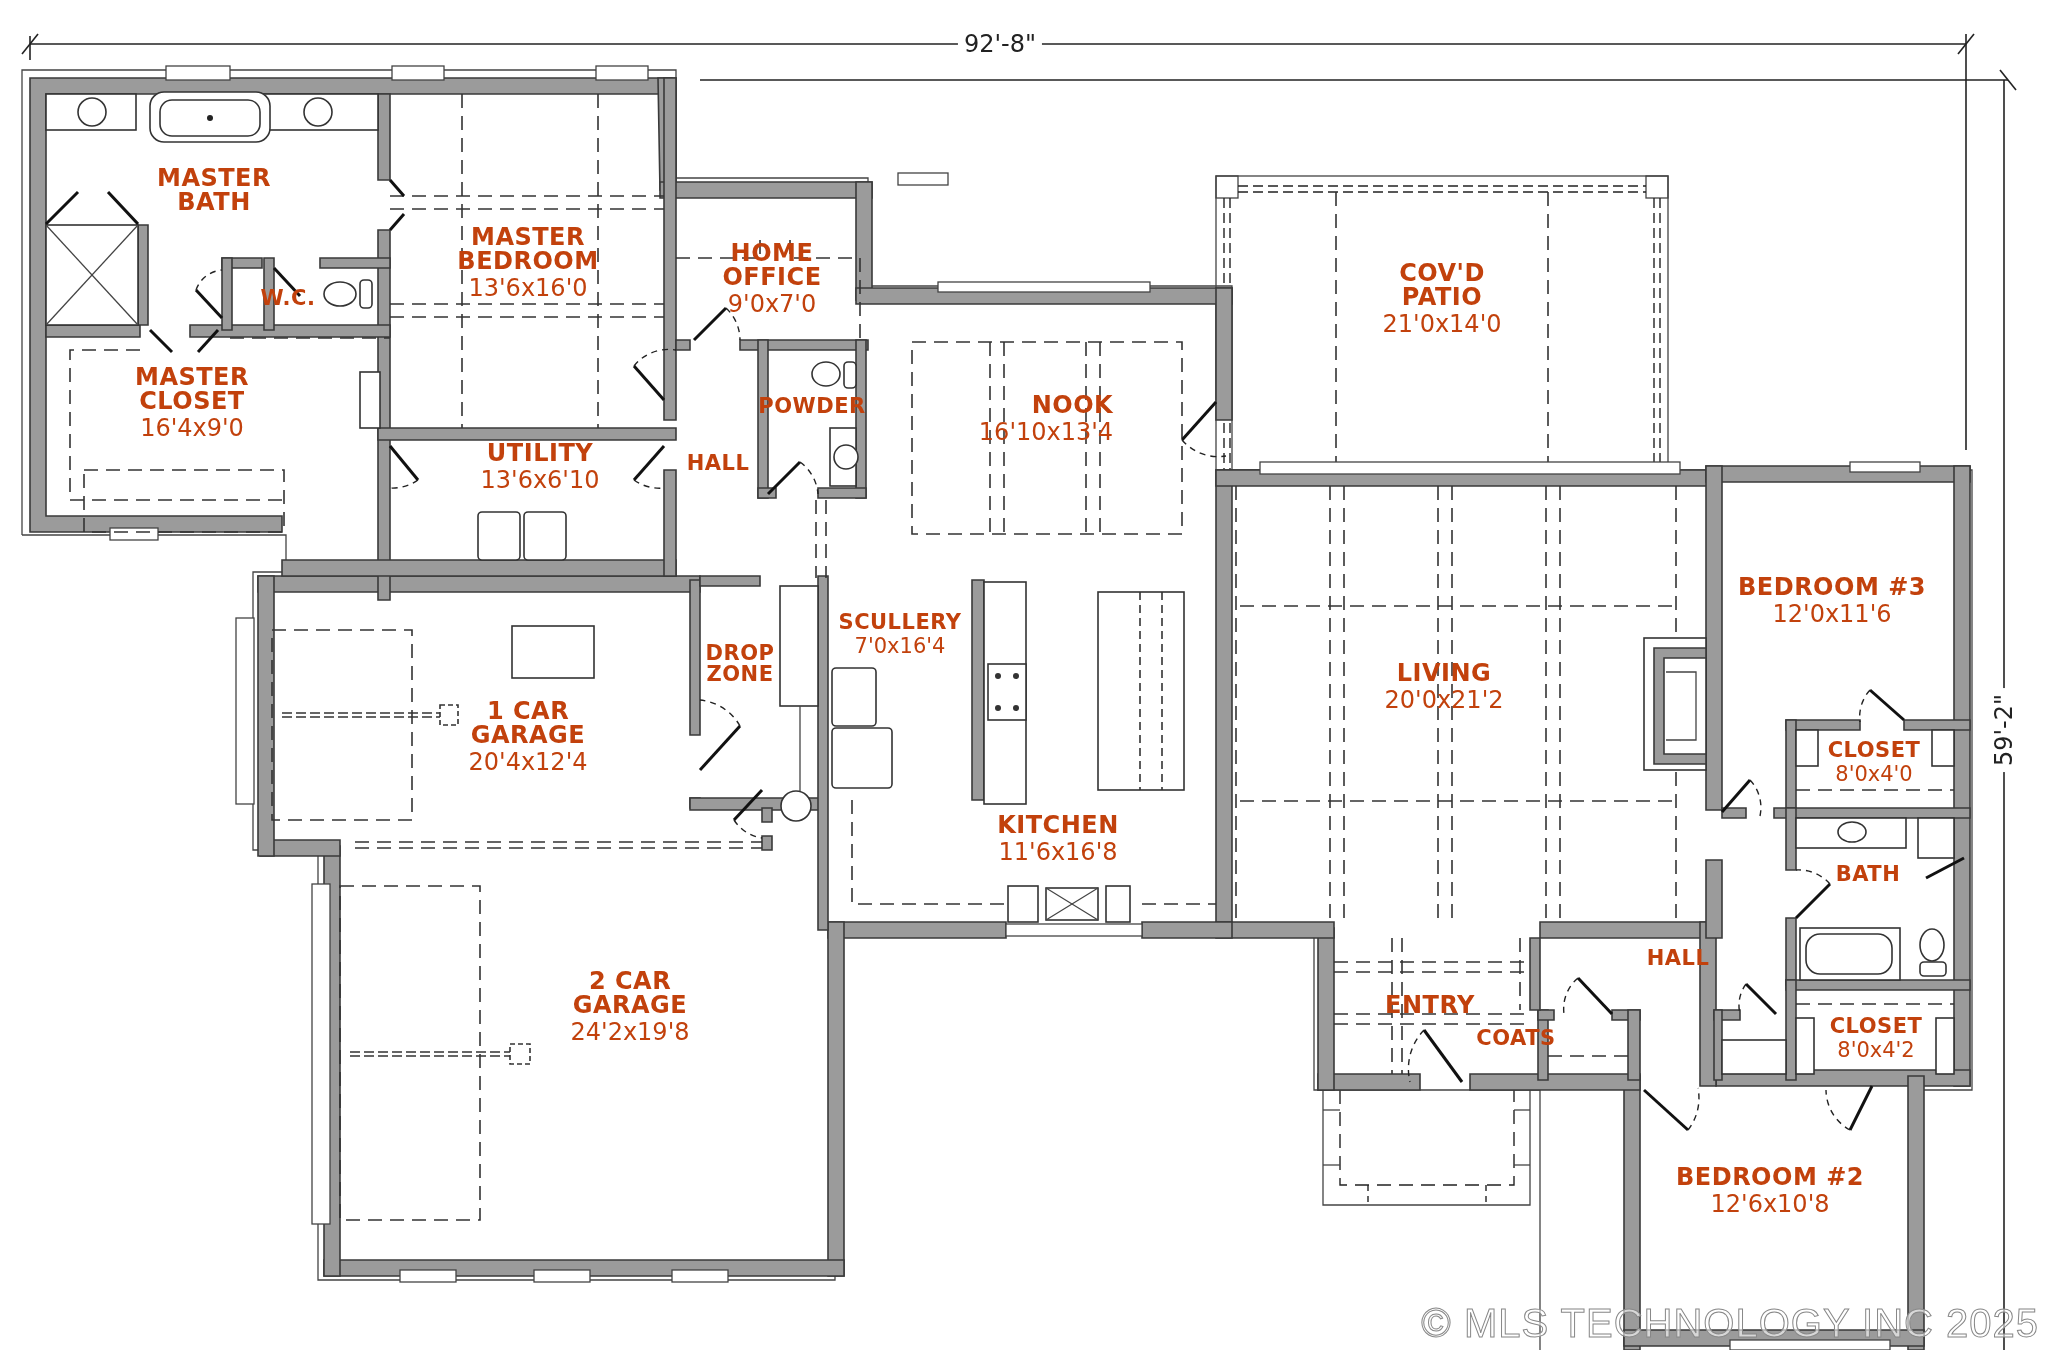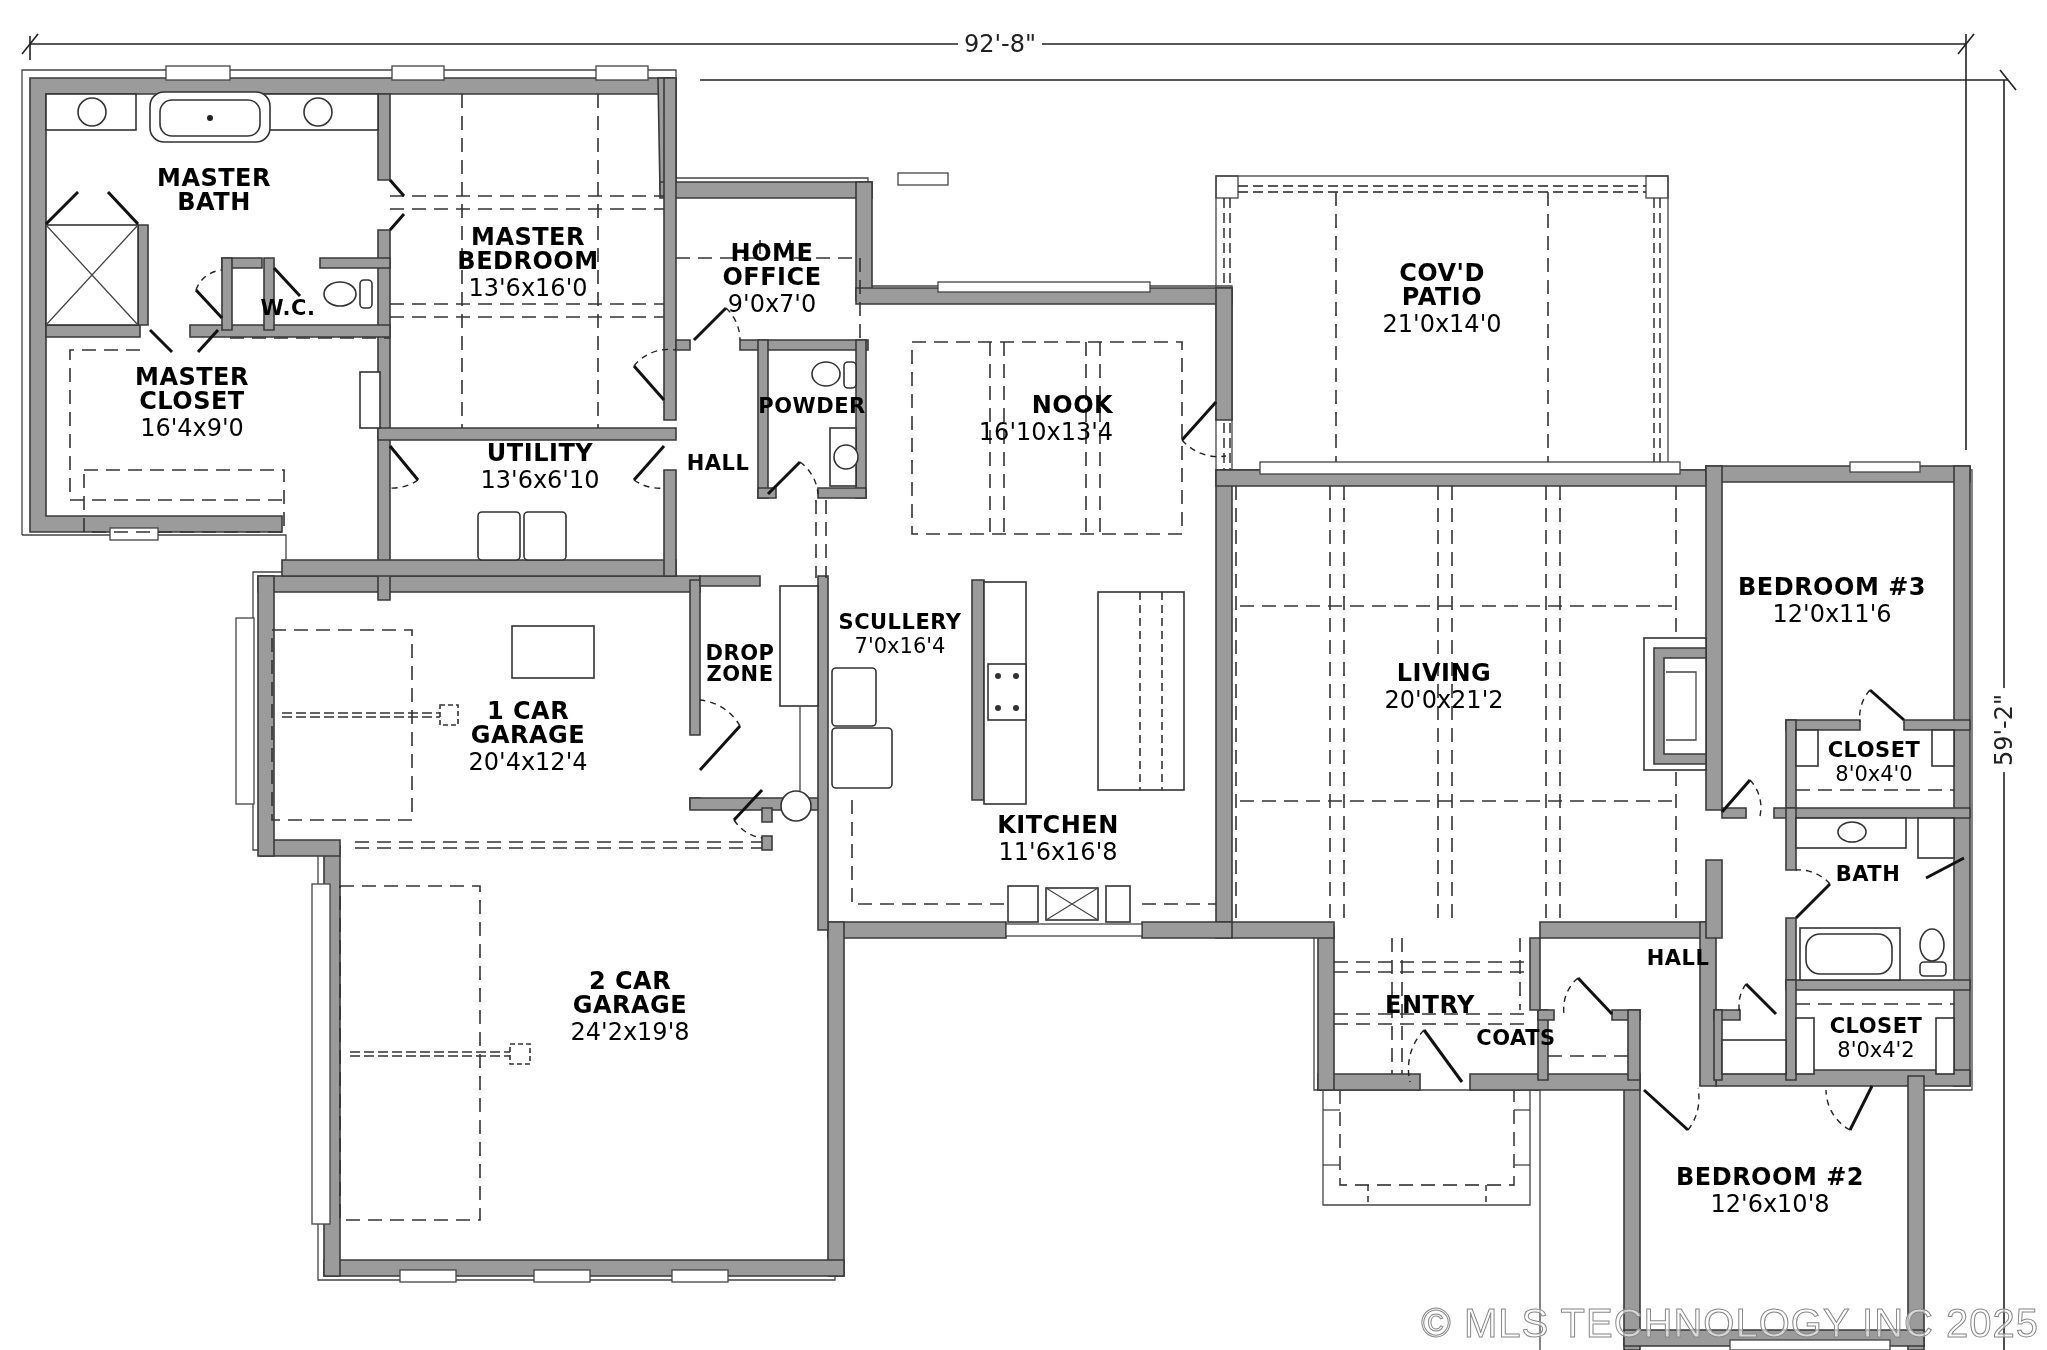--- a/index.html
+++ b/index.html
@@ -6,21 +6,21 @@
   body { width: 2047px; height: 1350px; overflow: hidden; position: relative; font-family: "DejaVu Sans", sans-serif; }
   #plan { position: absolute; left: 0; top: 0; width: 2047px; height: 1350px; }
   .wall { fill: #9b9b9b; stroke: #3a3a3a; stroke-width: 1.6; }
   .thin { fill: none; stroke: #444; stroke-width: 1.3; }
   .dash { fill: none; stroke: #333; stroke-width: 1.6; stroke-dasharray: 14 8; }
   .dim { fill: none; stroke: #222; stroke-width: 1.6; }
   .door { fill: none; stroke: #111; stroke-width: 3; }
   .swing { fill: none; stroke: #222; stroke-width: 1.4; stroke-dasharray: 6 5; }
   .fix { fill: #fff; stroke: #333; stroke-width: 1.6; }
   .window { fill: #fff; stroke: #444; stroke-width: 1.3; }
-  .room-label { position: absolute; text-align: center; color: #000000; font-family: "DejaVu Sans", sans-serif; font-weight: bold; line-height: 1.0; transform: translate(-50%, -50%); white-space: nowrap; }
+  .room-label { position: absolute; text-align: center; color: #c2410c; font-family: "DejaVu Sans", sans-serif; font-weight: bold; line-height: 1.0; transform: translate(-50%, -50%); white-space: nowrap; }
   .room-label .name { display: block; font-size: 24px; letter-spacing: 0.5px; }
   .room-label .dims { display: block; font-size: 24px; font-weight: normal; margin-top: 3px; }
   .room-label.small .name { font-size: 21px; }
   .room-label.small .dims { font-size: 21px; }
   .dim-label { position: absolute; background: #fff; color: #222; font-family: "DejaVu Sans", sans-serif; font-size: 24px; padding: 0 6px; transform: translate(-50%, -50%); }
   .dim-label.vertical { transform: translate(-50%, -50%) rotate(-90deg); }
   .watermark { position: absolute; right: 8px; bottom: 4px; color: rgba(120,120,120,0.75); font-family: "Liberation Sans", sans-serif; font-size: 40px; letter-spacing: 1px; -webkit-text-stroke: 1px #888; color: rgba(255,255,255,0.6); }
 </style>
 </head>
 <body>
@@ -400,21 +400,21 @@
   </g>
 </svg>
 
 <div class="dim-label" style="left:1000px; top:44px;">92'-8"</div>
 <div class="dim-label vertical" style="left:2004px; top:730px;">59'-2"</div>
 
 <div class="room-label" style="left:214px; top:190px;">
   <span class="name" style="white-space:pre-line">MASTER
 BATH</span>
 </div>
-<div class="room-label small" style="left:288px; top:308px;">
+<div class="room-label small" style="left:288px; top:298px;">
   <span class="name">W.C.</span>
 </div>
 <div class="room-label" style="left:528px; top:262px;">
   <span class="name" style="white-space:pre-line">MASTER
 BEDROOM</span>
   <span class="dims">13'6x16'0</span>
 </div>
 <div class="room-label" style="left:192px; top:402px;">
   <span class="name" style="white-space:pre-line">MASTER
 CLOSET</span>

